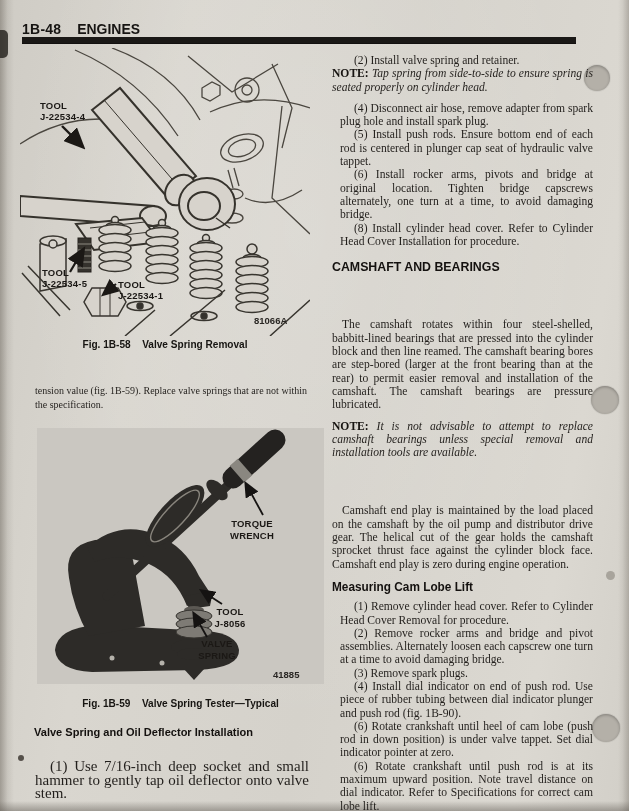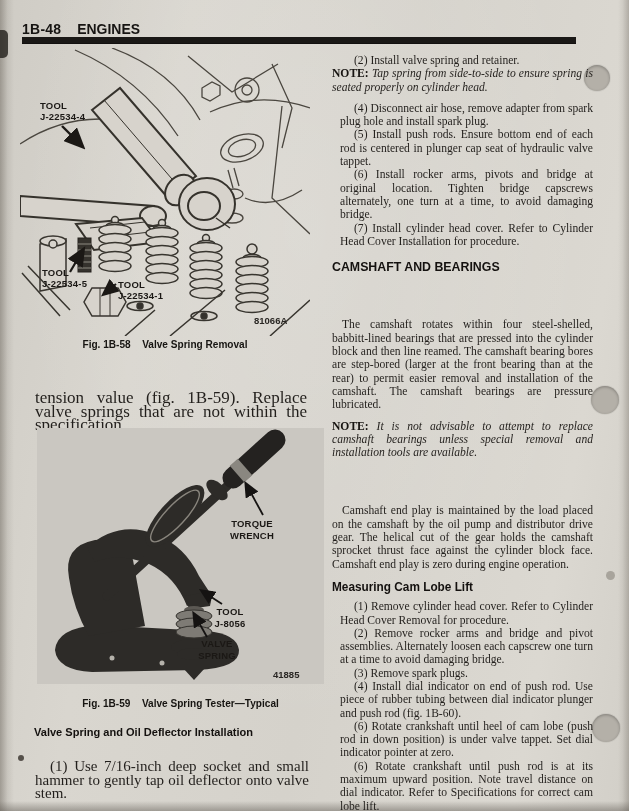--- a/index.html
+++ b/index.html
@@ -22,21 +22,21 @@
 
   .hdr{position:absolute;left:22px;top:20px;font-family:"Liberation Sans",sans-serif;
     font-weight:bold;font-size:15px;color:#161412;transform:scaleX(0.93);transform-origin:left;}
   .hdr .code{margin-right:17px;letter-spacing:0.3px;}
   .hdr-rule{position:absolute;left:22px;top:37px;width:554px;height:6px;background:#1a1816;
     border-bottom:1px solid rgba(0,0,0,0.3);}
   .caption{position:absolute;font-family:"Liberation Sans",sans-serif;font-weight:bold;
     font-size:10.5px;color:#171512;text-align:center;transform:scaleX(0.96);}
   .caption .figno{margin-right:12px;}
 
-  .col-left-para{position:absolute;left:35px;top:374px;width:272px;font-size:17px;
+  .col-left-para{position:absolute;left:35px;top:374px;width:272px;font-size:10px;
     line-height:13.6px;text-align:justify;}
   .left-head{position:absolute;left:34px;top:726px;font-family:"Liberation Sans",sans-serif;
     font-weight:bold;font-size:11.5px;color:#14110f;transform:scaleX(0.96);transform-origin:left;}
   .left-step{position:absolute;left:35px;top:745px;width:274px;font-size:15px;
     line-height:13.6px;text-align:justify;text-indent:15px;}
 
   .col-right{position:absolute;left:332px;top:54px;width:261px;font-size:11.6px;line-height:13.3px;}
   .col-right p{margin:0;text-align:justify;}
   .col-right .mb8{margin-bottom:8px;}
   .col-right .step{text-indent:14px;margin-left:8px;}
@@ -234,26 +234,26 @@
 
   <div class="left-head">Valve Spring and Oil Deflector Installation</div>
   <p class="left-step">(1) Use 7/16-inch deep socket and small hammer to gently tap oil deflector onto valve stem.</p>
 
   <div class="col-right">
     <p class="step">(2) Install valve spring and retainer.</p>
     <p class="mb8"><b>NOTE:</b> <i>Tap spring from side-to-side to ensure spring is seated properly on cylinder head.</i></p>
     <p class="step">(4) Disconnect air hose, remove adapter from spark plug hole and install spark plug.</p>
     <p class="step">(5) Install push rods. Ensure bottom end of each rod is centered in plunger cap seat of hydraulic valve tappet.</p>
     <p class="step">(6) Install rocker arms, pivots and bridge at original location. Tighten bridge capscrews alternately, one turn at a time, to avoid damaging bridge.</p>
-    <p class="step">(7) Install cylinder head cover. Refer to Cylinder Head Cover Installation for procedure.</p>
+    <p class="step">(8) Install cylinder head cover. Refer to Cylinder Head Cover Installation for procedure.</p>
     <h2 class="h-section">CAMSHAFT AND BEARINGS</h2>
     <p class="ind mb8">The camshaft rotates within four steel-shelled, babbitt-lined bearings that are pressed into the cylinder block and then line reamed. The camshaft bearing bores are step-bored (larger at the front bearing than at the rear) to permit easier removal and installation of the camshaft. The camshaft bearings are pressure lubricated.</p>
     <p class="mb8"><b>NOTE:</b> <i>It is not advisable to attempt to replace camshaft bearings unless special removal and installation tools are available.</i></p>
     <p class="ind">Camshaft end play is maintained by the load placed on the camshaft by the oil pump and distributor drive gear. The helical cut of the gear holds the camshaft sprocket thrust face against the cylinder block face. Camshaft end play is zero during engine operation.</p>
     <h3 class="h-sub">Measuring Cam Lobe Lift</h3>
     <p class="step">(1) Remove cylinder head cover. Refer to Cylinder Head Cover Removal for procedure.</p>
     <p class="step">(2) Remove rocker arms and bridge and pivot assemblies. Alternately loosen each capscrew one turn at a time to avoid damaging bridge.</p>
     <p class="step">(3) Remove spark plugs.</p>
-    <p class="step">(4) Install dial indicator on end of push rod. Use piece of rubber tubing between dial indicator plunger and push rod (fig. 1B-60).</p>
+    <p class="step">(4) Install dial indicator on end of push rod. Use piece of rubber tubing between dial indicator plunger and push rod (fig. 1B-90).</p>
     <p class="step">(6) Rotate crankshaft until heel of cam lobe (push rod in down position) is under valve tappet. Set dial indicator pointer at zero.</p>
     <p class="step">(6) Rotate crankshaft until push rod is at its maximum upward position. Note travel distance on dial indicator. Refer to Specifications for correct cam lobe lift.</p>
   </div>
 </div>
 
 </body></html>

